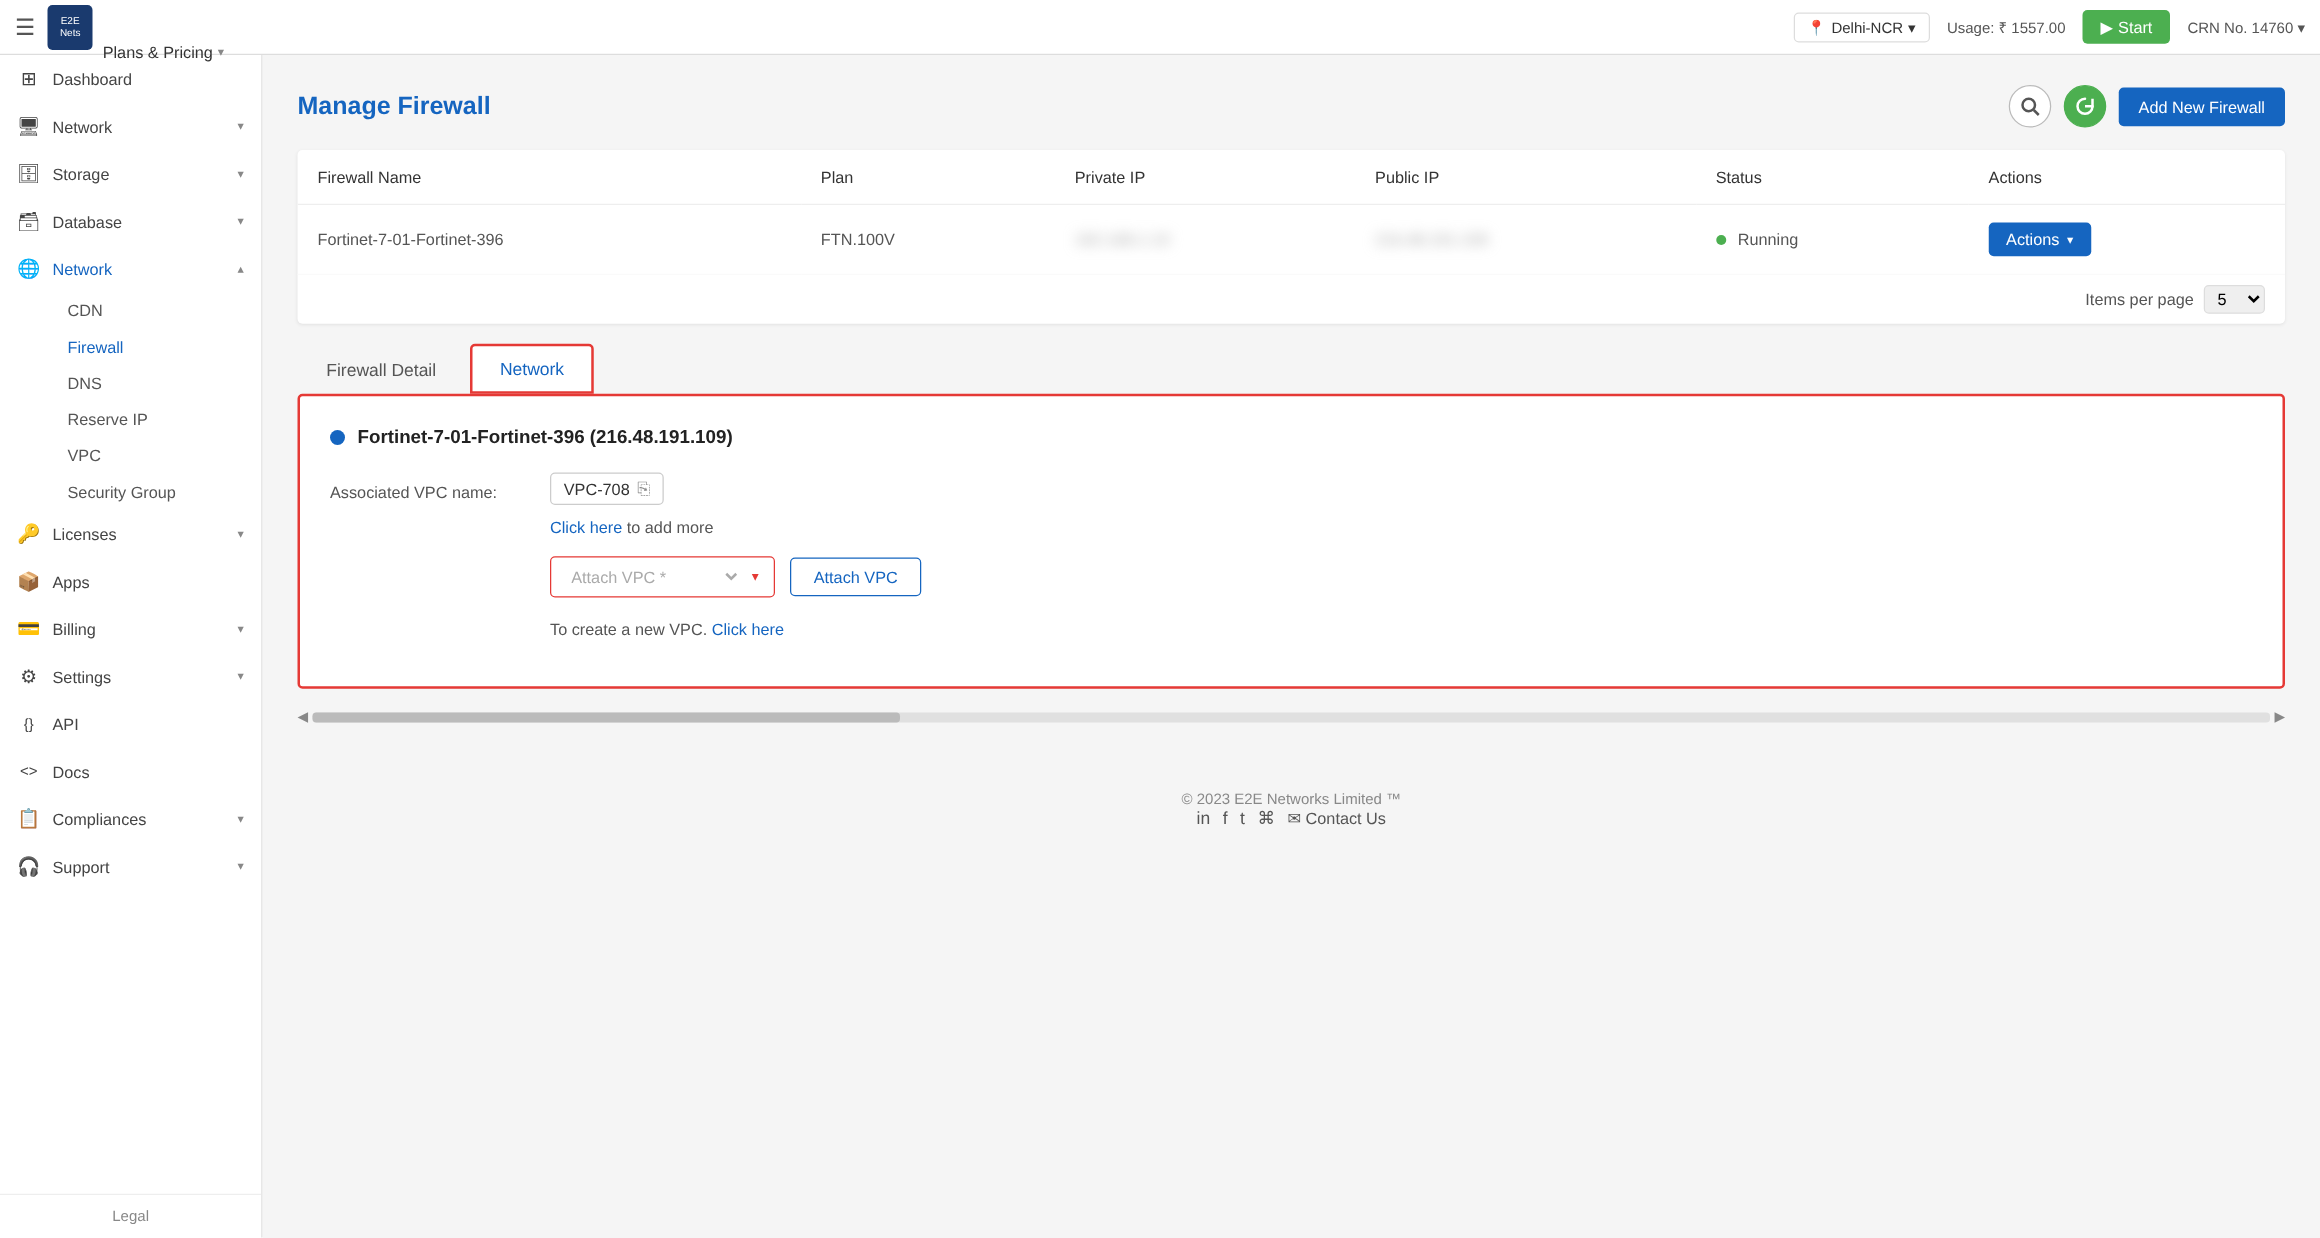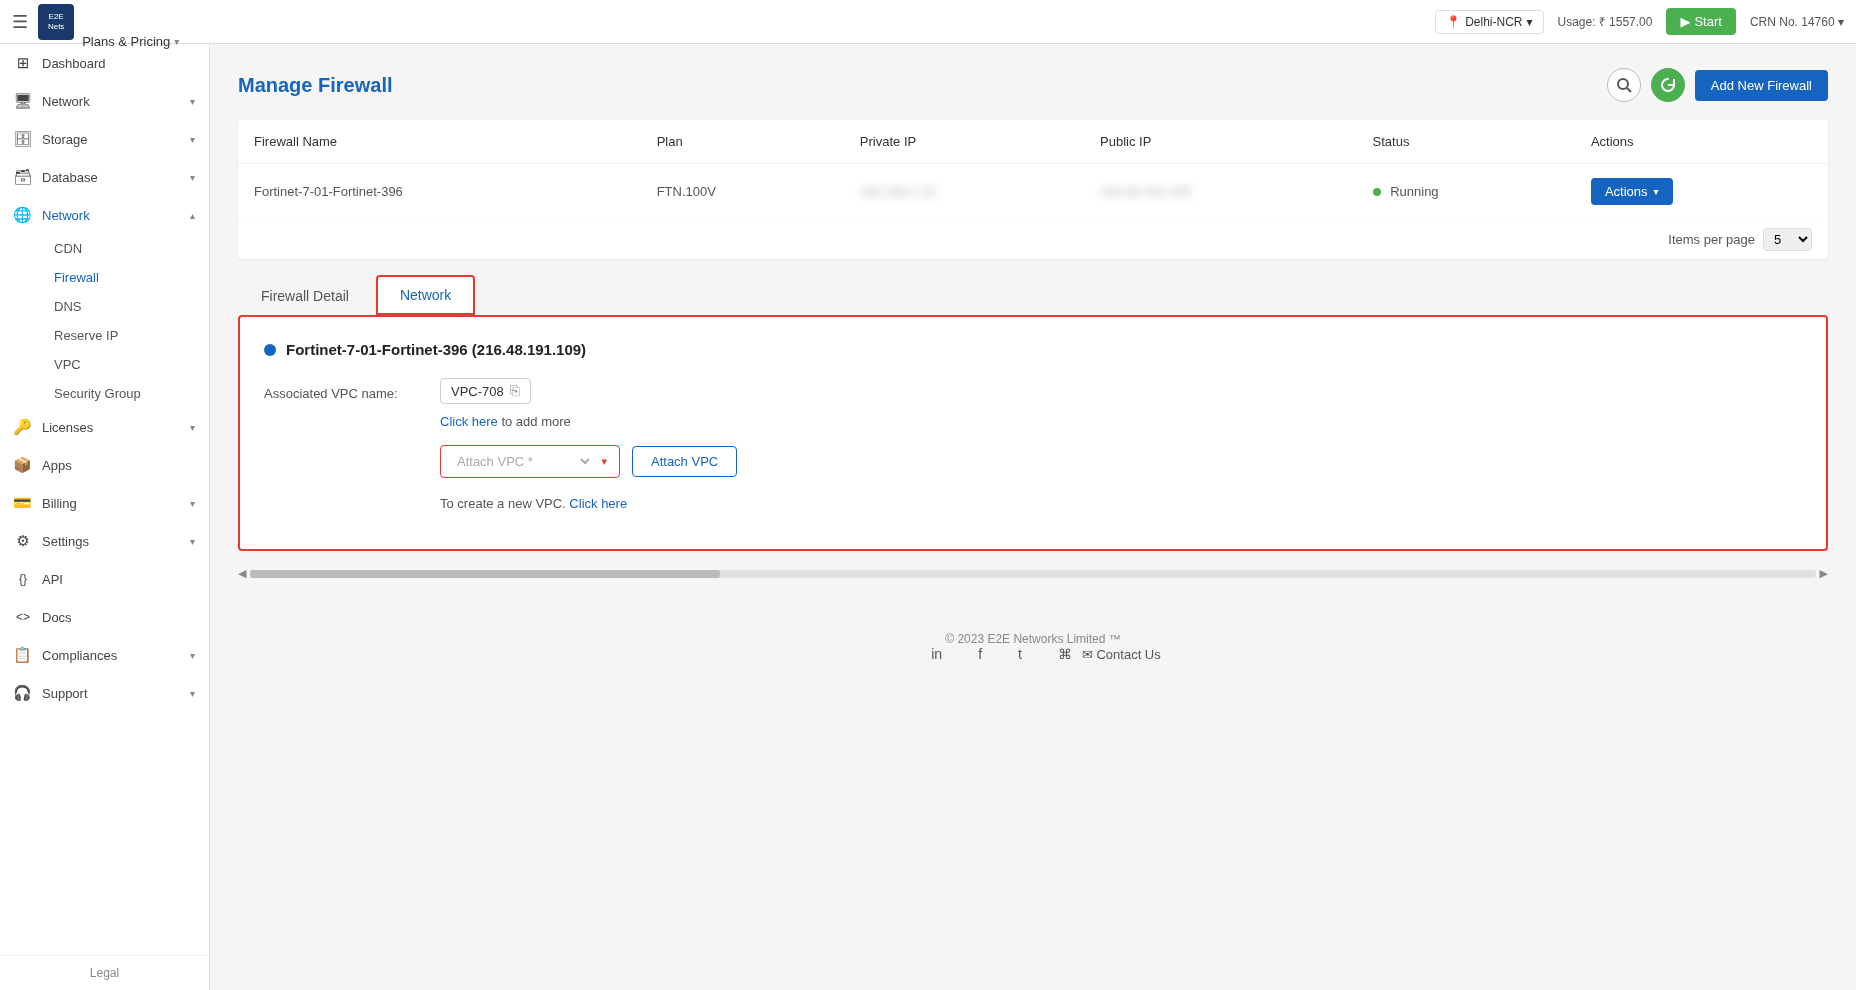--- a/index.html
+++ b/index.html
@@ -76,21 +76,21 @@
     .attach-row { display: flex; align-items: center; gap: 12px; margin-top: 6px; }
     .attach-select { border: 1.5px solid #e53935; border-radius: 4px; padding: 7px 12px; font-size: 13px; color: #aaa; background: #fff; min-width: 180px; cursor: pointer; display: flex; align-items: center; justify-content: space-between; }
     .attach-select select { border: none; outline: none; background: transparent; font-size: 13px; color: #aaa; width: 140px; cursor: pointer; }
     .attach-btn { border: 1.5px solid #1565c0; color: #1565c0; background: #fff; border-radius: 4px; padding: 7px 18px; font-size: 13px; cursor: pointer; }
     .create-vpc-text { font-size: 13px; color: #555; margin-top: 8px; }
 
     
     .footer { text-align: center; font-size: 12px; color: #888; padding: 12px 0 4px; margin-top: 40px; display: flex; align-items: center; justify-content: space-between; flex-direction: column; }
     .footer-center { flex: 1; text-align: center; }
     .footer-right { display: flex; align-items: center; gap: 10px; }
-    .footer-icon { font-size: 14px; color: #555; cursor: pointer; margin-left: 26px; }
+    .footer-icon { font-size: 14px; color: #555; cursor: pointer; }
     .footer-contact { color: #555; font-size: 13px; cursor: pointer; }
     .footer-left { font-size: 12px; color: #888; }
     .tabs-wrapper { display: flex; align-items: flex-end; gap: 4px; padding-bottom: 0; }
     .tab-firewall-detail { padding: 10px 22px; font-size: 14px; cursor: pointer; color: #555; border: 1px solid transparent; background: transparent; }
     .tab-network { padding: 10px 22px; font-size: 14px; cursor: pointer; color: #1565c0; border: 2px solid #e53935; border-radius: 4px 4px 0 0; background: #fff; font-weight: 500; }
   </style>
 </head>
 <body>
 
 <div class="top-header">

